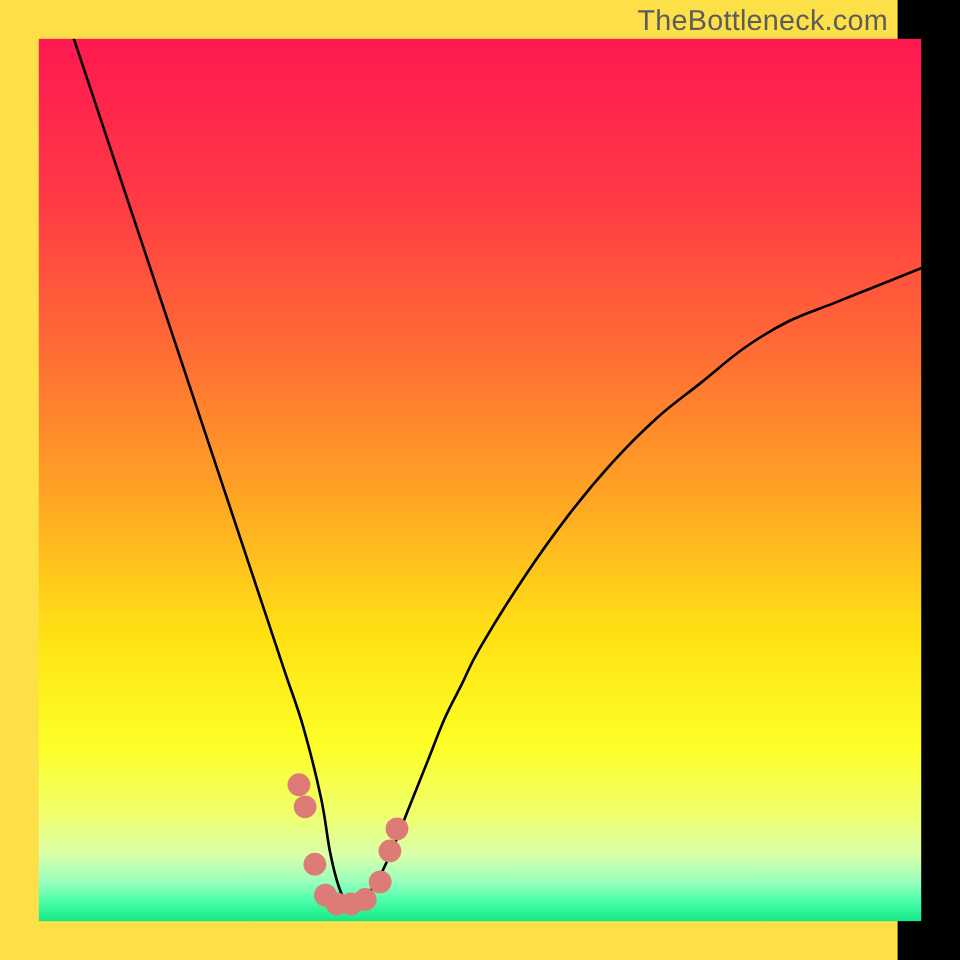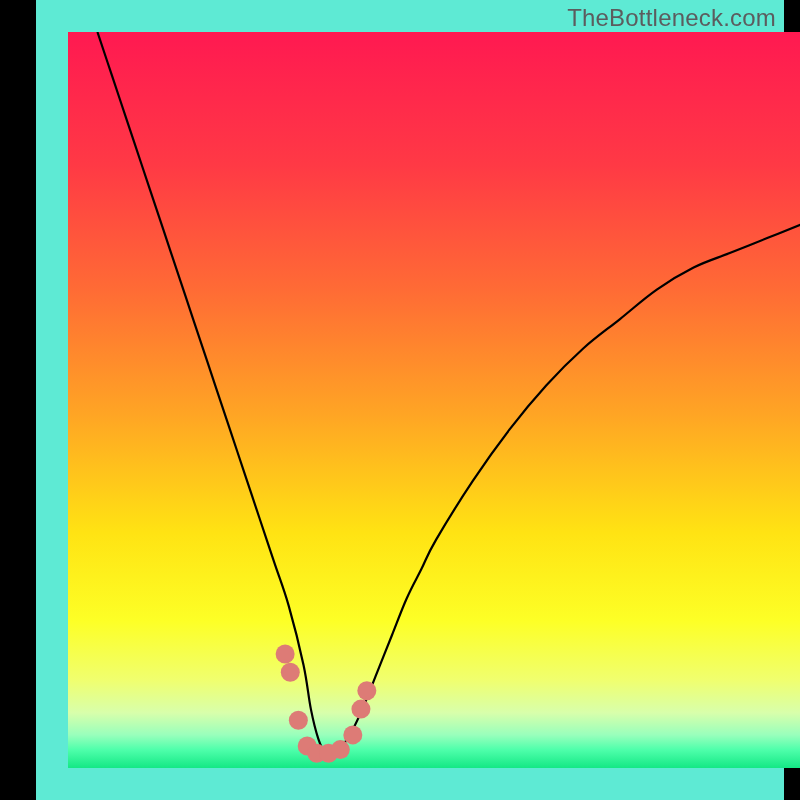--- a/index.html
+++ b/index.html
@@ -10,22 +10,21 @@
     overflow: hidden;
     background: #000;
     font-family: Arial, Helvetica, sans-serif;
   }
   .frame {
     position: absolute;
     left: 0;
     top: 0;
     width: 748px;
     height: 800px;
-    background: #5eead4;
-    margin-left: 36px;
+    background: #fde047;
   }
   .plot {
     position: absolute;
     left: 32px;
     top: 32px;
     width: 736px;
     height: 736px;
     overflow: hidden;
   }
   .watermark {

